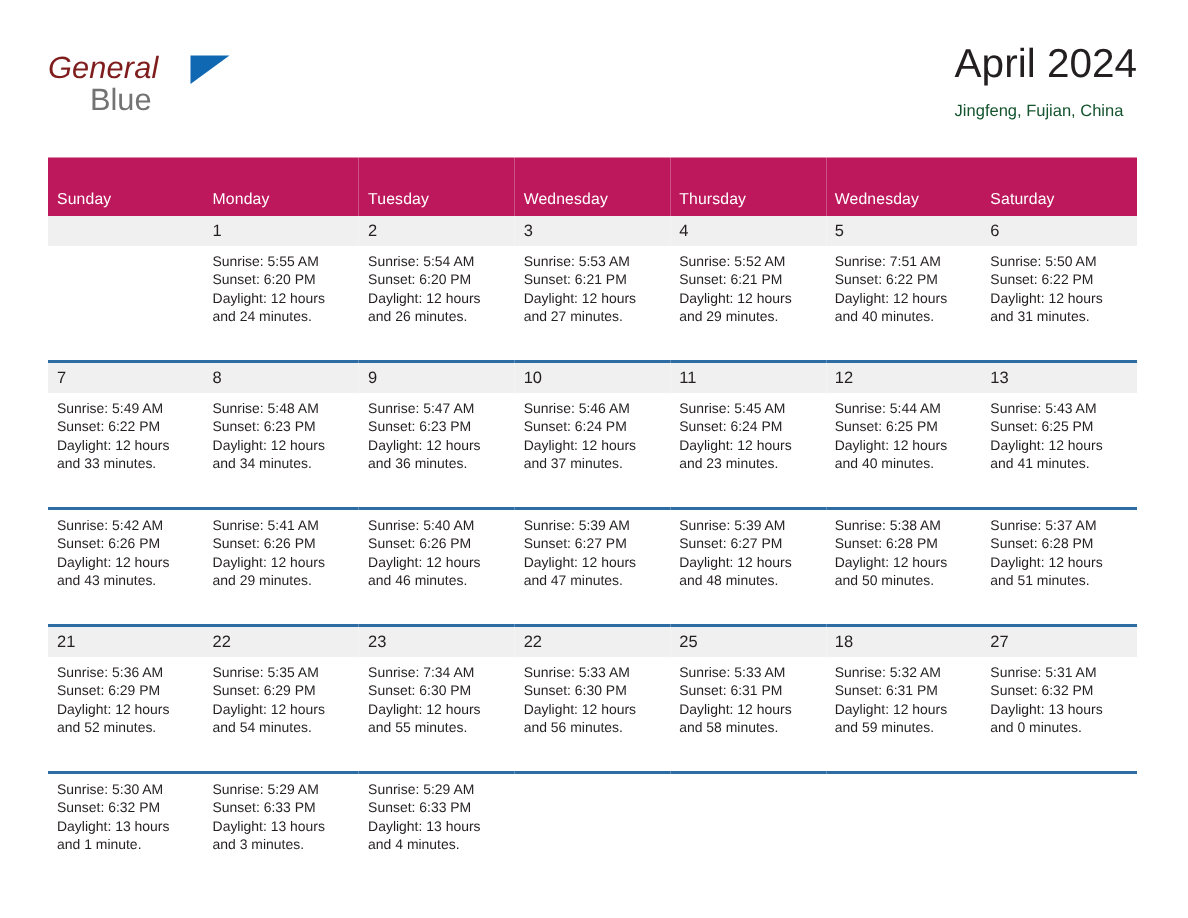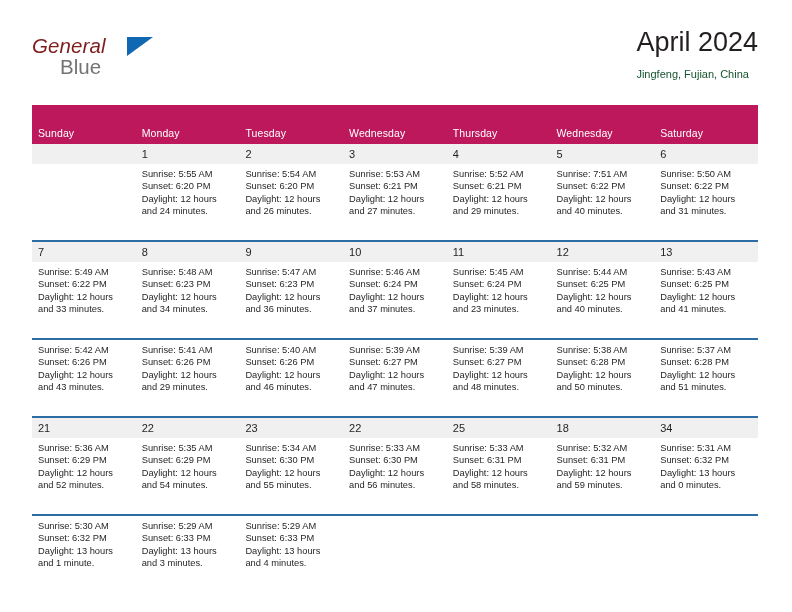--- a/index.html
+++ b/index.html
@@ -400,37 +400,37 @@
             <div class="sep-line"></div>
           </td>
         </tr>
         <tr class="daynum-row">
           <td>21</td>
           <td>22</td>
           <td>23</td>
           <td>22</td>
           <td>25</td>
           <td>18</td>
-          <td>34</td>
+          <td>27</td>
         </tr>
         <tr class="info-row">
           <td>
             <div class="info-line">Sunrise: 5:36 AM</div>
             <div class="info-line">Sunset: 6:29 PM</div>
             <div class="info-line">Daylight: 12 hours</div>
             <div class="info-line">and 52 minutes.</div>
           </td>
           <td>
             <div class="info-line">Sunrise: 5:35 AM</div>
             <div class="info-line">Sunset: 6:29 PM</div>
             <div class="info-line">Daylight: 12 hours</div>
             <div class="info-line">and 54 minutes.</div>
           </td>
           <td>
-            <div class="info-line">Sunrise: 5:34 AM</div>
+            <div class="info-line">Sunrise: 7:34 AM</div>
             <div class="info-line">Sunset: 6:30 PM</div>
             <div class="info-line">Daylight: 12 hours</div>
             <div class="info-line">and 55 minutes.</div>
           </td>
           <td>
             <div class="info-line">Sunrise: 5:33 AM</div>
             <div class="info-line">Sunset: 6:30 PM</div>
             <div class="info-line">Daylight: 12 hours</div>
             <div class="info-line">and 56 minutes.</div>
           </td>

